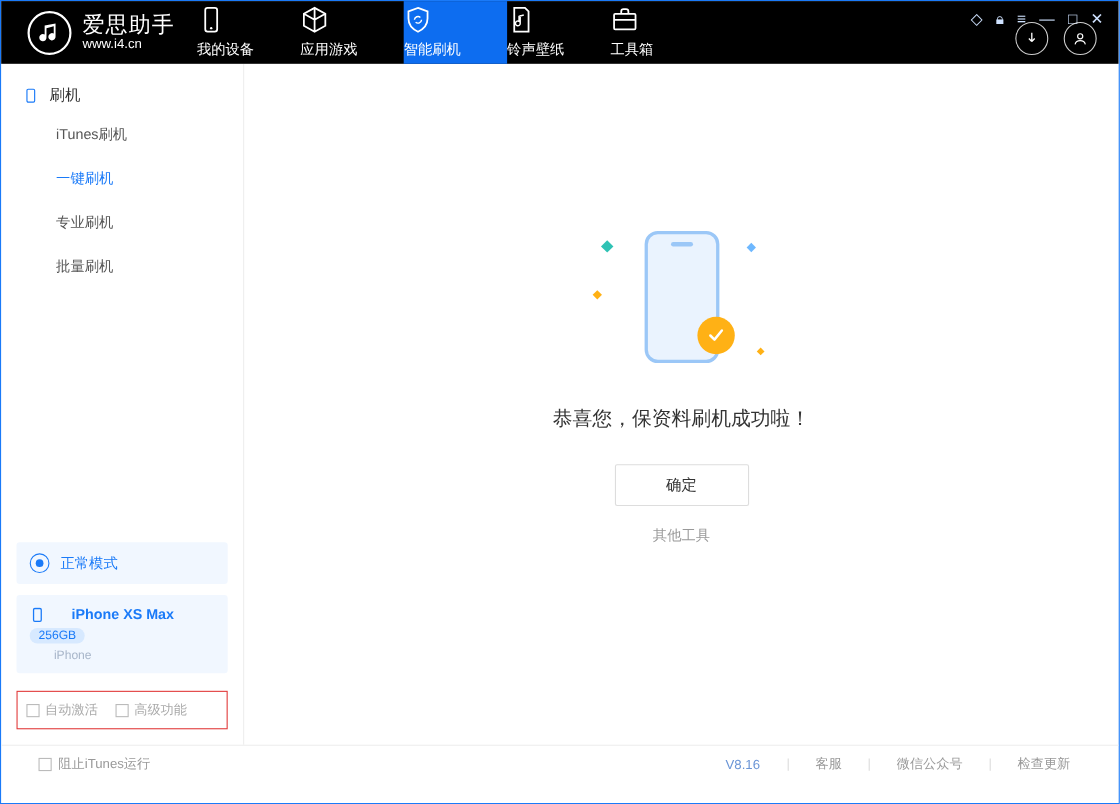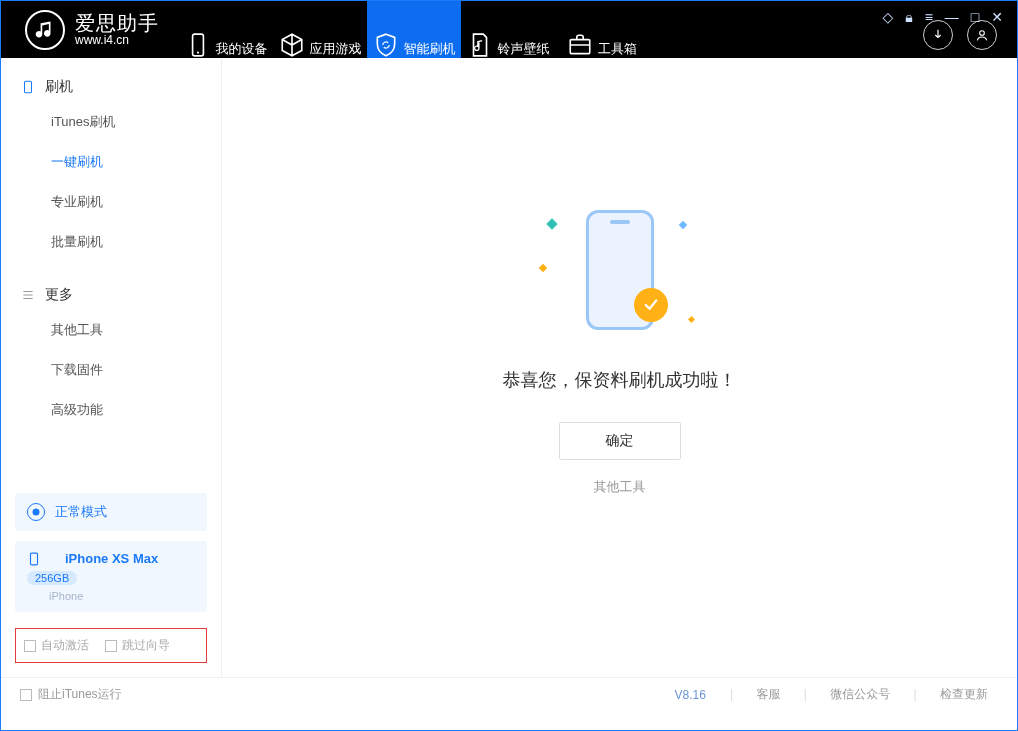--- a/index.html
+++ b/index.html
@@ -4,21 +4,21 @@
 <style>
 * { margin: 0; padding: 0; box-sizing: border-box; font-family: "Microsoft YaHei", sans-serif; }
 body { background: #fff; width: 1018px; height: 731px; overflow: hidden; border: 1px solid #1a7af8; }
 .header { background: #000000; height: 57px; display: flex; align-items: stretch; position: relative; }
 .logo-block { display: flex; align-items: center; padding: 0 20px 0 24px; color: #fff; }
 .logo-icon { width: 40px; height: 40px; border: 2.5px solid #fff; border-radius: 50%; display: flex; align-items: center; justify-content: center; margin-right: 10px; }
 .logo-icon svg { width: 22px; height: 22px; }
 .logo-text .cn { font-size: 20px; font-weight: 500; letter-spacing: 1px; line-height: 1.1; }
 .logo-text .en { font-size: 12px; line-height: 1.1; }
 .tabs { display: flex; flex: 1; }
-.tab { width: 94px; display: flex; flex-direction: row; align-items: flex-end; justify-content: center; color: #fff; cursor: pointer; gap: 5px; }
+.tab { width: 94px; display: flex; flex-direction: column; align-items: flex-start; justify-content: center; color: #fff; cursor: pointer; gap: 5px; }
 .tab.active { background: #0d6df0; }
 .tab .t-icon { width: 26px; height: 26px; display: flex; align-items: center; justify-content: center; }
 .tab .t-label { font-size: 13px; }
 .win-icons { position: absolute; top: 8px; right: 14px; display: flex; gap: 12px; color: #cfe2ff; }
 .win-icons span { cursor: pointer; font-size: 14px; }
 .right-circles { position: absolute; right: 20px; bottom: 8px; display: flex; gap: 14px; }
 .circ-btn { width: 30px; height: 30px; border: 1.5px solid rgba(255,255,255,0.8); border-radius: 50%; display: flex; align-items: center; justify-content: center; cursor: pointer; }
 .circ-btn svg { width: 16px; height: 16px; stroke: #fff; fill: none; }
 .body { display: flex; height: calc(731px - 76px - 34px - 2px); }
 .sidebar { width: 221px; border-right: 1px solid #eee; display: flex; flex-direction: column; }
@@ -45,21 +45,21 @@
 .check-badge { position: absolute; right: 62px; bottom: 18px; width: 34px; height: 34px; background: #ffb115; border-radius: 50%; z-index: 2; display: flex; align-items: center; justify-content: center; }
 .check-badge svg { width: 18px; height: 18px; }
 .spark { position: absolute; width: 8px; height: 8px; transform: rotate(45deg); }
 .spark.s1 { background: #2fc2b4; top: 20px; left: 38px; }
 .spark.s2 { background: #ffb115; top: 65px; left: 30px; width: 6px; height: 6px; }
 .spark.s3 { background: #6eb8ff; top: 22px; right: 44px; width: 6px; height: 6px; }
 .spark.s4 { background: #ffb115; bottom: 18px; right: 36px; width: 5px; height: 5px; }
 .success { font-size: 18px; color: #333; margin-bottom: 30px; }
 .ok-btn { border: 1px solid #ddd; background: #fff; padding: 9px 46px; font-size: 14px; color: #333; cursor: pointer; border-radius: 2px; margin-bottom: 18px; }
 .log-link { color: #999; font-size: 13px; cursor: pointer; }
-.footer { height: 34px; border-top: 1px solid #eee; display: flex; align-items: center; padding: 0 19px; font-size: 12px; color: #999; }
+.footer { height: 34px; border-top: 1px solid #eee; display: flex; align-items: center; padding: 0 34px; font-size: 12px; color: #999; }
 .footer .left { display: flex; align-items: center; gap: 8px; }
 .footer .spacer { flex: 1; }
 .footer .ver { color: #6a95d6; margin-right: 14px; }
 .footer .links { color: #999; }
 .footer .links span { margin: 0 10px; cursor: pointer; }
 .footer .sep { color: #ddd; }
 </style>
 </head>
 <body>
 
@@ -151,31 +151,20 @@
         <svg viewBox="0 0 24 24">
             <rect x="6" y="2" width="12" height="20" rx="2" fill="none" stroke="#1a7af8" stroke-width="1.8"></rect>
           </svg>
         <span>刷机</span>
       </div>
       <div class="sb-item">iTunes刷机</div>
       <div class="sb-item active">一键刷机</div>
       <div class="sb-item">专业刷机</div>
       <div class="sb-item">批量刷机</div>
     </div>
-    <div class="sb-section">
-      <div class="sb-head">
-        <svg viewBox="0 0 24 24">
-            <path d="M4 6h16M4 12h16M4 18h16" stroke="#999" stroke-width="2"></path>
-          </svg>
-        <span>更多</span>
-      </div>
-      <div class="sb-item">其他工具</div>
-      <div class="sb-item">下载固件</div>
-      <div class="sb-item">高级功能</div>
-    </div>
     <div class="sb-spacer"></div>
     <div class="mode-pill">
       <div class="mode-dot"></div>
       <span>正常模式</span>
     </div>
     <div class="dev-pill">
       <div class="dname">
         <svg width="14" height="14" viewBox="0 0 24 24">
             <rect x="6" y="2" width="12" height="20" rx="2" fill="none" stroke="#1a7af8" stroke-width="2"></rect>
           </svg>
@@ -184,21 +173,21 @@
       <span class="cap">256GB</span>
       <div class="dtype">iPhone</div>
     </div>
     <div class="sb-checks">
       <div class="chk">
         <div class="box"></div>
         <span>自动激活</span>
       </div>
       <div class="chk">
         <div class="box"></div>
-        <span>跳过向导</span>
+        <span>高级功能</span>
       </div>
     </div>
   </div>
 
   <div class="main">
     <div class="phone-graphic">
       <div class="spark s1"></div>
         <div class="spark s2"></div>
         <div class="spark s3"></div>
         <div class="spark s4"></div>

